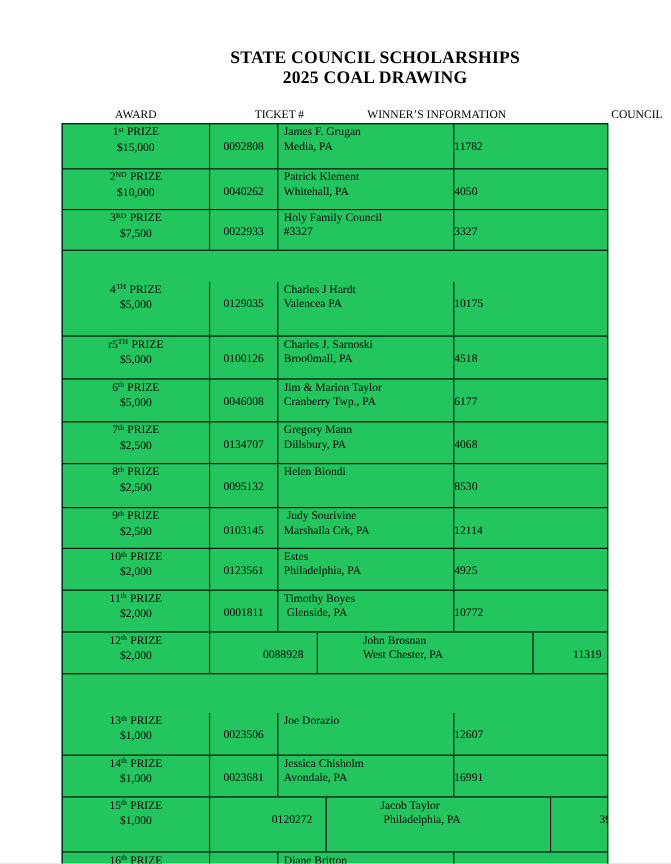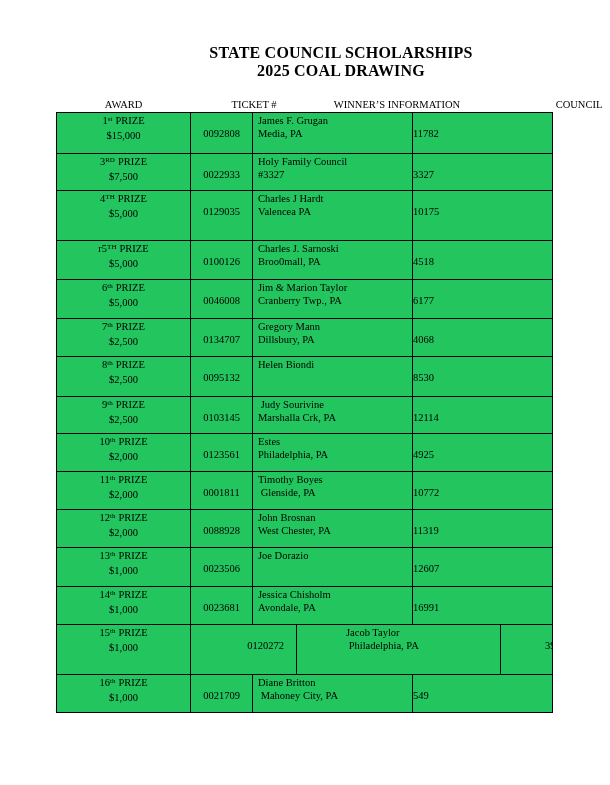--- a/index.html
+++ b/index.html
@@ -133,35 +133,47 @@
           <div class="l2">$15,000</div>
         </div>
         <div class="cell ticket">0092808</div>
         <div class="cell winner">
           <div>James F. Grugan</div>
           <div>Media, PA</div>
         </div>
         <div class="cell council">11782</div>
       </div>
 
+      <div class="row" style="height: 37px;">
+        <div class="cell award">
+          <div class="l1"><span>2</span><sup class="ord">ND</sup><span class="prize-word">PRIZE</span></div>
+          <div class="l2">$10,000</div>
+        </div>
+        <div class="cell ticket">0040262</div>
+        <div class="cell winner">
+          <div>Patrick Klement</div>
+          <div>Whitehall, PA</div>
+        </div>
+        <div class="cell council">4050</div>
+      </div>
 
       <div class="row" style="height: 37px;">
         <div class="cell award">
           <div class="l1"><span>3</span><sup class="ord">RD</sup><span class="prize-word">PRIZE</span></div>
           <div class="l2">$7,500</div>
         </div>
         <div class="cell ticket">0022933</div>
         <div class="cell winner">
           <div>Holy Family Council</div>
           <div>#3327</div>
         </div>
         <div class="cell council">3327</div>
       </div>
 
-      <div class="row" style="height: 50px;">
+      <div class="row" style="height: 50px; margin-top: 28px;">
         <div class="cell award">
           <div class="l1"><span>4</span><sup class="ord">TH</sup><span class="prize-word">PRIZE</span></div>
           <div class="l2">$5,000</div>
         </div>
         <div class="cell ticket">0129035</div>
         <div class="cell winner">
           <div>Charles J Hardt</div>
           <div>Valencea PA</div>
         </div>
         <div class="cell council">10175</div>
@@ -251,34 +263,34 @@
           <div class="l2">$2,000</div>
         </div>
         <div class="cell ticket">0001811</div>
         <div class="cell winner">
           <div>Timothy Boyes</div>
           <div> Glenside, PA</div>
         </div>
         <div class="cell council">10772</div>
       </div>
 
-      <div class="row" style="height: 38px;">
+      <div class="row" style="height: 38px; gap: 36px;">
         <div class="cell award">
           <div class="l1"><span>12</span><sup class="ord">th</sup><span class="prize-word">PRIZE</span></div>
           <div class="l2">$2,000</div>
         </div>
         <div class="cell ticket">0088928</div>
         <div class="cell winner">
           <div>John Brosnan</div>
           <div>West Chester, PA</div>
         </div>
         <div class="cell council">11319</div>
       </div>
 
-      <div class="row" style="height: 39px;">
+      <div class="row" style="height: 39px; margin-top: 35px;">
         <div class="cell award">
           <div class="l1"><span>13</span><sup class="ord">th</sup><span class="prize-word">PRIZE</span></div>
           <div class="l2">$1,000</div>
         </div>
         <div class="cell ticket">0023506</div>
         <div class="cell winner">
           <div>Joe Dorazio</div>
           <div></div>
         </div>
         <div class="cell council">12607</div>

